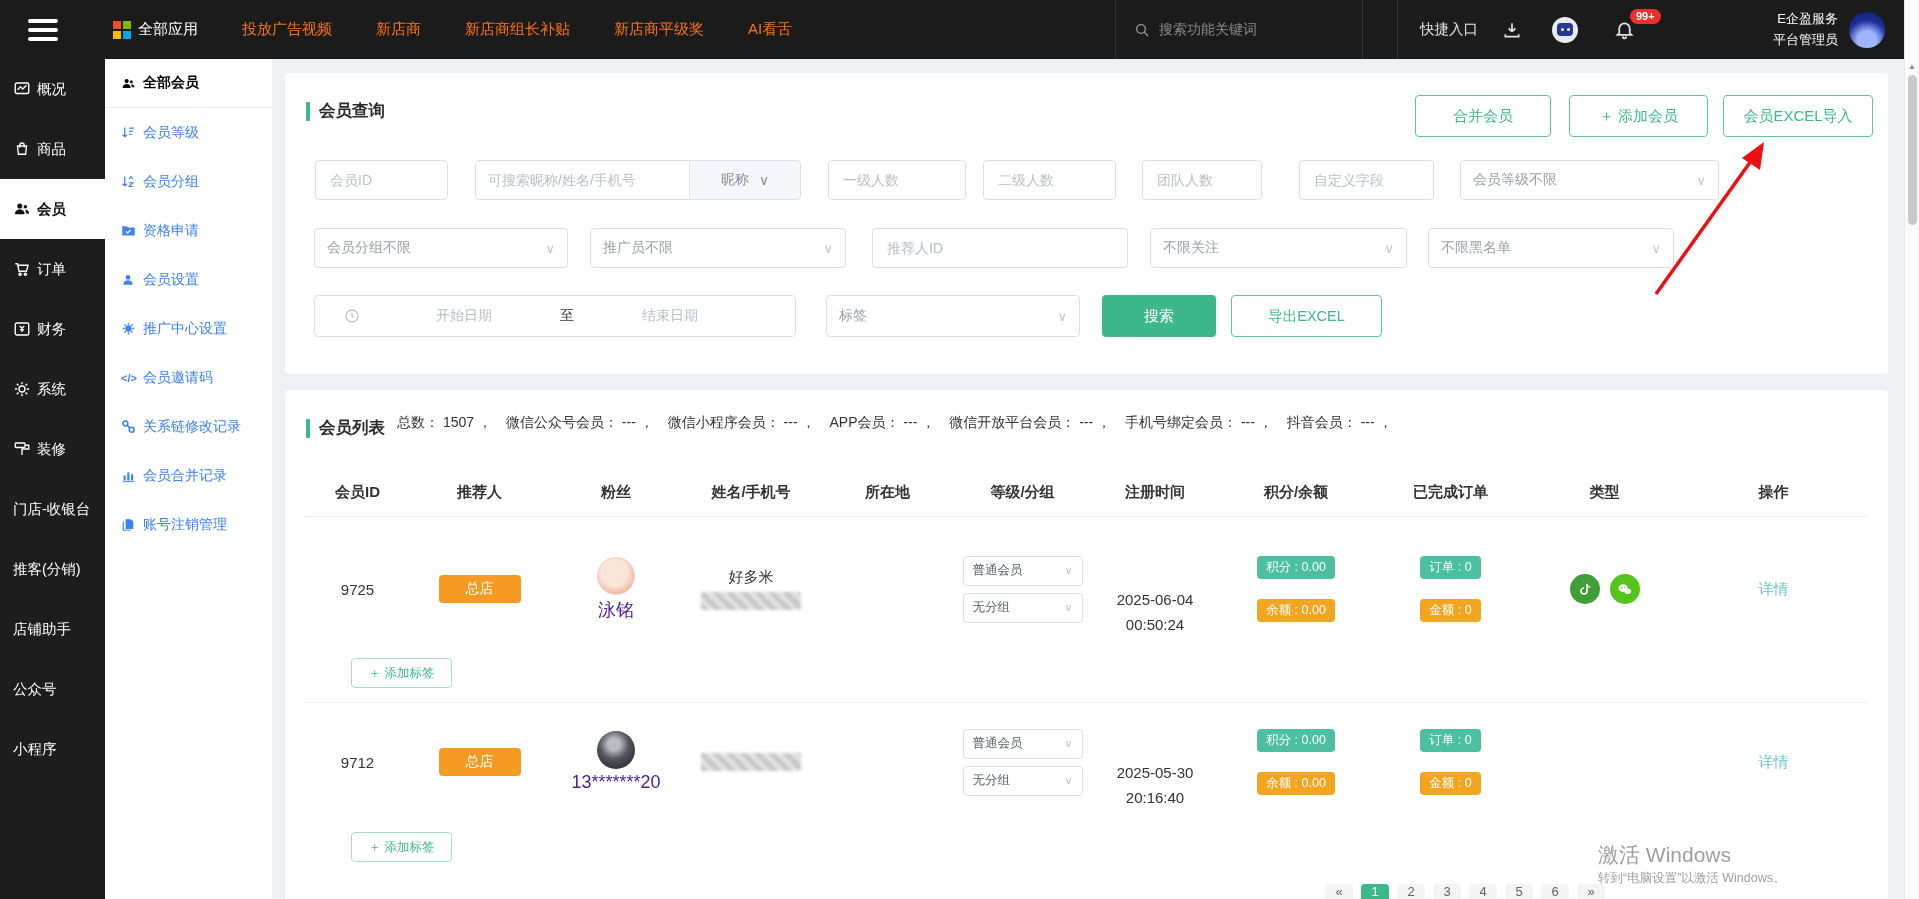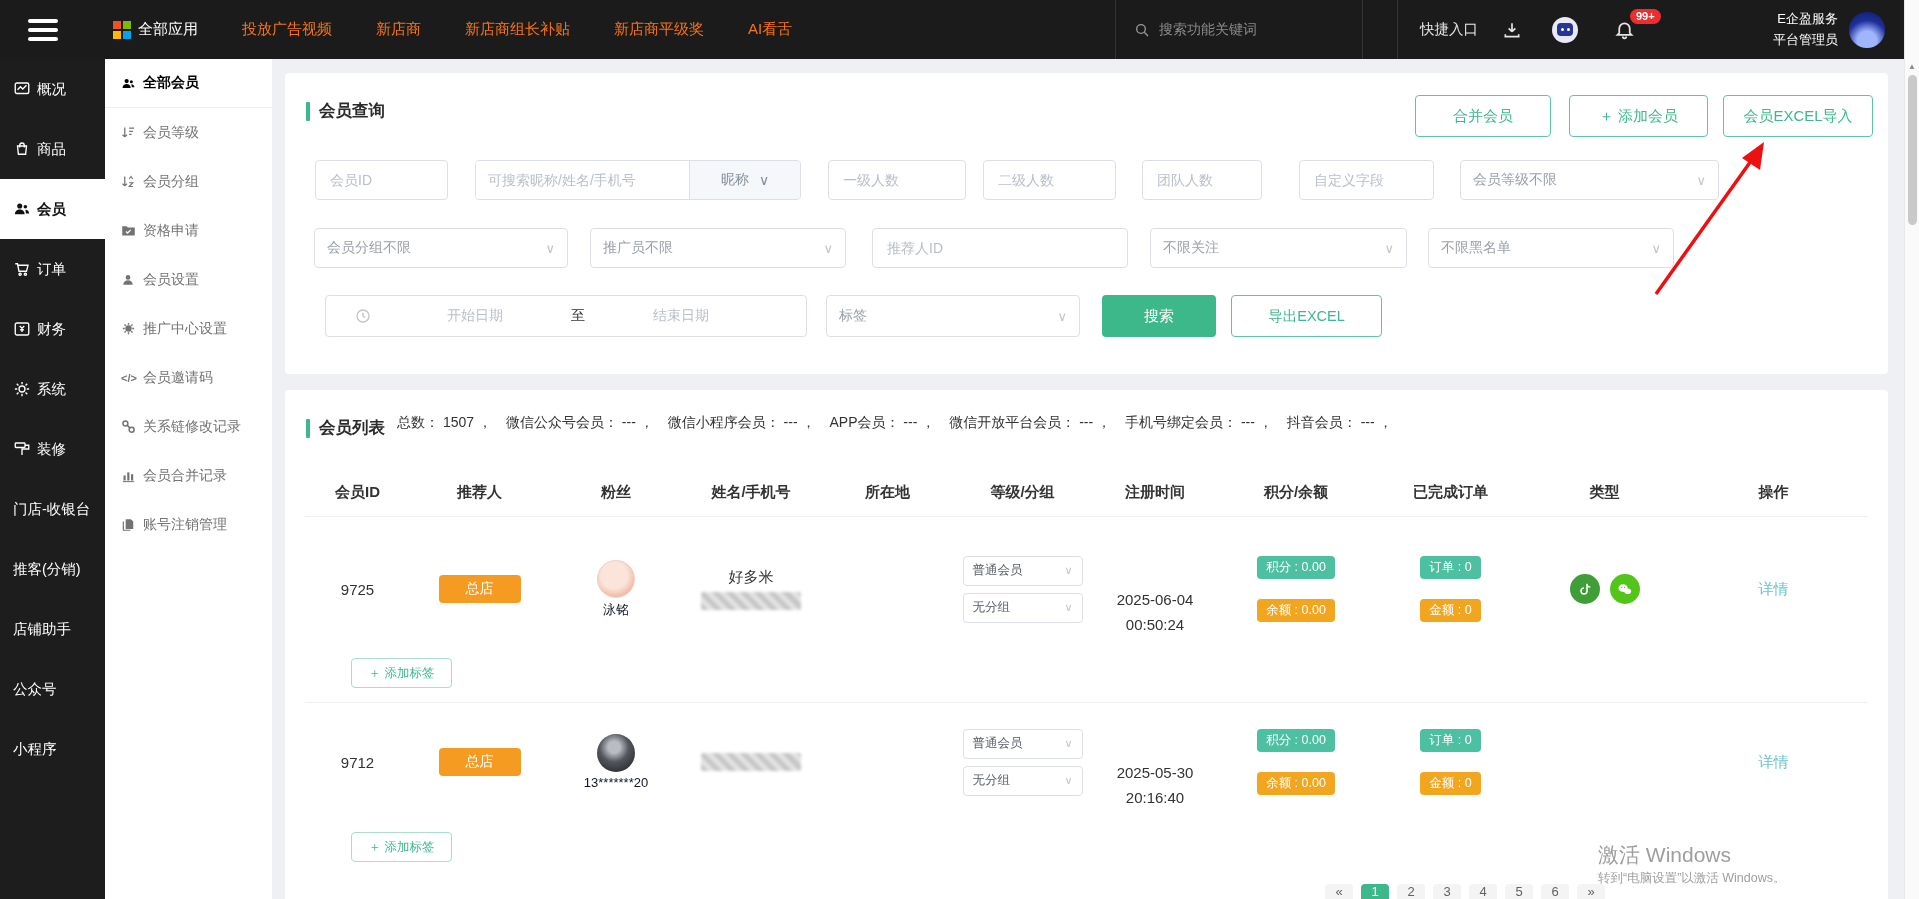--- a/index.html
+++ b/index.html
@@ -19,51 +19,51 @@
 .tb-ic{position:absolute;top:0;height:59px;display:flex;align-items:center;cursor:pointer;color:#e6e6e6;}
 .badge99{position:absolute;left:1630px;top:9px;background:#ee2e2e;color:#fff;font-size:11px;font-weight:bold;border-radius:9px;padding:2px 6px;line-height:1;z-index:2;}
 .tb-user{position:absolute;left:1742px;top:0;width:96px;height:59px;display:flex;flex-direction:column;justify-content:center;align-items:flex-end;color:#fff;font-size:13px;line-height:1.55;cursor:pointer;}
 .tb-avatar{position:absolute;left:1849px;top:12px;width:36px;height:36px;border-radius:50%;background:radial-gradient(circle at 50% 80%,#9fb6ff 0 28%,#1e2f9a 60%,#0d1b66 100%);cursor:pointer;}
 
 .sidebar{position:absolute;left:0;top:59px;width:105px;height:840px;background:#1d1d1d;z-index:20;}
 .sb-item{height:60px;display:flex;align-items:center;padding-left:13px;color:#fff;font-size:14.5px;cursor:pointer;white-space:nowrap;}
 .sb-item svg{margin-right:6px;flex:none;}
 .sb-item.active{background:#fff;color:#111;font-weight:bold;}
 .submenu{position:absolute;left:105px;top:59px;width:167px;height:840px;background:#fff;z-index:10;}
-.sm-item{height:49px;display:flex;align-items:center;padding-left:16px;color:#737373;font-size:14px;cursor:pointer;white-space:nowrap;}
+.sm-item{height:49px;display:flex;align-items:center;padding-left:16px;color:#3b82f6;font-size:14px;cursor:pointer;white-space:nowrap;}
 .sm-item .smi{width:22px;flex:none;display:inline-flex;align-items:center;color:inherit;font-size:11px;font-weight:bold;}
 .sm-item.active{color:#000;font-weight:bold;border-bottom:1px solid #ededed;}
 
 .card{position:absolute;background:#fff;border-radius:4px;}
 #card-query{left:285px;top:73px;width:1603px;height:301px;}
 #card-list{left:285px;top:390px;width:1603px;height:520px;}
 .sec-title{position:absolute;left:21px;top:27px;display:flex;align-items:center;}
 .sec-bar{width:4px;height:19px;background:#3cb88a;margin-right:9px;border-radius:1px;}
 .sec-text{font-size:16.5px;font-weight:bold;color:#2b2b2b;}
 .hbtn{position:absolute;top:22px;height:42px;border:1px solid #5cc5a2;border-radius:4px;color:#3cb88a;background:#fff;font-size:15px;display:flex;align-items:center;justify-content:center;cursor:pointer;font-family:inherit;}
 
 .fin{position:absolute;height:40px;border:1px solid #dcdfe6;border-radius:4px;background:#fff;font-size:14px;color:#606266;padding:0 14px;font-family:inherit;}
 .fin::placeholder{color:#b9bfc9;}
 .fsel{position:absolute;height:40px;border:1px solid #dcdfe6;border-radius:4px;background:#fff;display:flex;align-items:center;padding:0 12px;font-size:14px;color:#9aa0a8;cursor:pointer;}
 .fsel .caret{margin-left:auto;color:#c0c4cc;font-size:13px;}
 .combo{position:absolute;height:40px;border:1px solid #dcdfe6;border-radius:4px;display:flex;overflow:hidden;}
 .combo input{border:0;outline:0;flex:1;padding:0 12px;font-size:14px;color:#606266;font-family:inherit;}
 .combo input::placeholder{color:#b9bfc9;}
 .combo .ctail{width:111px;background:#f5f7fa;border-left:1px solid #dcdfe6;display:flex;align-items:center;justify-content:center;gap:10px;font-size:14px;color:#85909c;cursor:pointer;}
-.dates{position:absolute;height:42px;border:1px solid #dcdfe6;border-radius:4px;display:flex;align-items:center;padding:0 29px;font-size:14px;color:#b9bfc9;margin-left:11px;}
+.dates{position:absolute;height:42px;border:1px solid #dcdfe6;border-radius:4px;display:flex;align-items:center;padding:0 29px;font-size:14px;color:#b9bfc9;}
 .btn-solid{position:absolute;height:42px;background:#3cb88a;border:none;border-radius:4px;color:#fff;font-size:15px;cursor:pointer;font-family:inherit;}
 .btn-line{position:absolute;height:42px;background:#fff;border:1px solid #5cc5a2;border-radius:4px;color:#3cb88a;font-size:14.5px;cursor:pointer;font-family:inherit;}
 
 .stats{position:absolute;left:112px;top:24px;display:flex;flex-wrap:nowrap;gap:14px;font-size:14px;color:#333;white-space:nowrap;}
 .trow{position:absolute;left:20px;display:grid;grid-template-columns:105px 139px 134px 136px 137px 133px 132px 150px 159px 149px 189px;align-items:center;justify-items:center;}
 .thead{top:78px;height:48px;font-size:15px;font-weight:bold;color:#333;}
 .tdivider{position:absolute;left:20px;right:20px;height:1px;background:#f0f0f0;}
 .cell-id{font-size:15px;color:#333;}
 .badge-shop{background:#f59b22;color:#fff;font-size:14px;border-radius:4px;width:82px;height:28px;display:flex;align-items:center;justify-content:center;cursor:default;}
-.fans{display:flex;flex-direction:column;align-items:center;font-size:13px;color:#0f172a;gap:3px;}
+.fans{display:flex;flex-direction:column;align-items:center;font-size:18px;color:#4c1d95;gap:3px;}
 .avatar1{width:38px;height:38px;border-radius:50%;background:radial-gradient(circle at 45% 40%,#fbe4da 0 45%,#eba98f 85%);border:1px solid #f0cfc2;}
 .avatar2{width:38px;height:38px;border-radius:50%;background:radial-gradient(circle at 45% 35%,#b9bcc2 0 18%,#53565c 45%,#23252a 90%);}
 .mosaic{width:100px;height:18px;background:repeating-linear-gradient(45deg,#c6c6c6 0 5px,#e3e3e3 5px 10px);filter:blur(1.5px);border-radius:2px;}
 .namecell{display:flex;flex-direction:column;align-items:center;gap:5px;font-size:15px;color:#333;}
 .lvl{display:flex;flex-direction:column;gap:7px;align-items:flex-end;}
 .mini-sel{width:120px;height:30px;border:1px solid #dcdfe6;border-radius:4px;display:flex;align-items:center;padding:0 9px;font-size:12.5px;color:#5a6068;cursor:pointer;background:#fff;}
 .mini-sel .caret{margin-left:auto;color:#c0c4cc;font-size:11px;}
 .timecell{font-size:15px;color:#333;text-align:center;line-height:1.65;margin-top:48px;}
 .pillcol{display:flex;flex-direction:column;gap:20px;align-items:center;}
 .pill{height:23px;border-radius:4px;color:#fff;font-size:12.5px;display:flex;align-items:center;justify-content:center;padding:0 9px;white-space:nowrap;}

